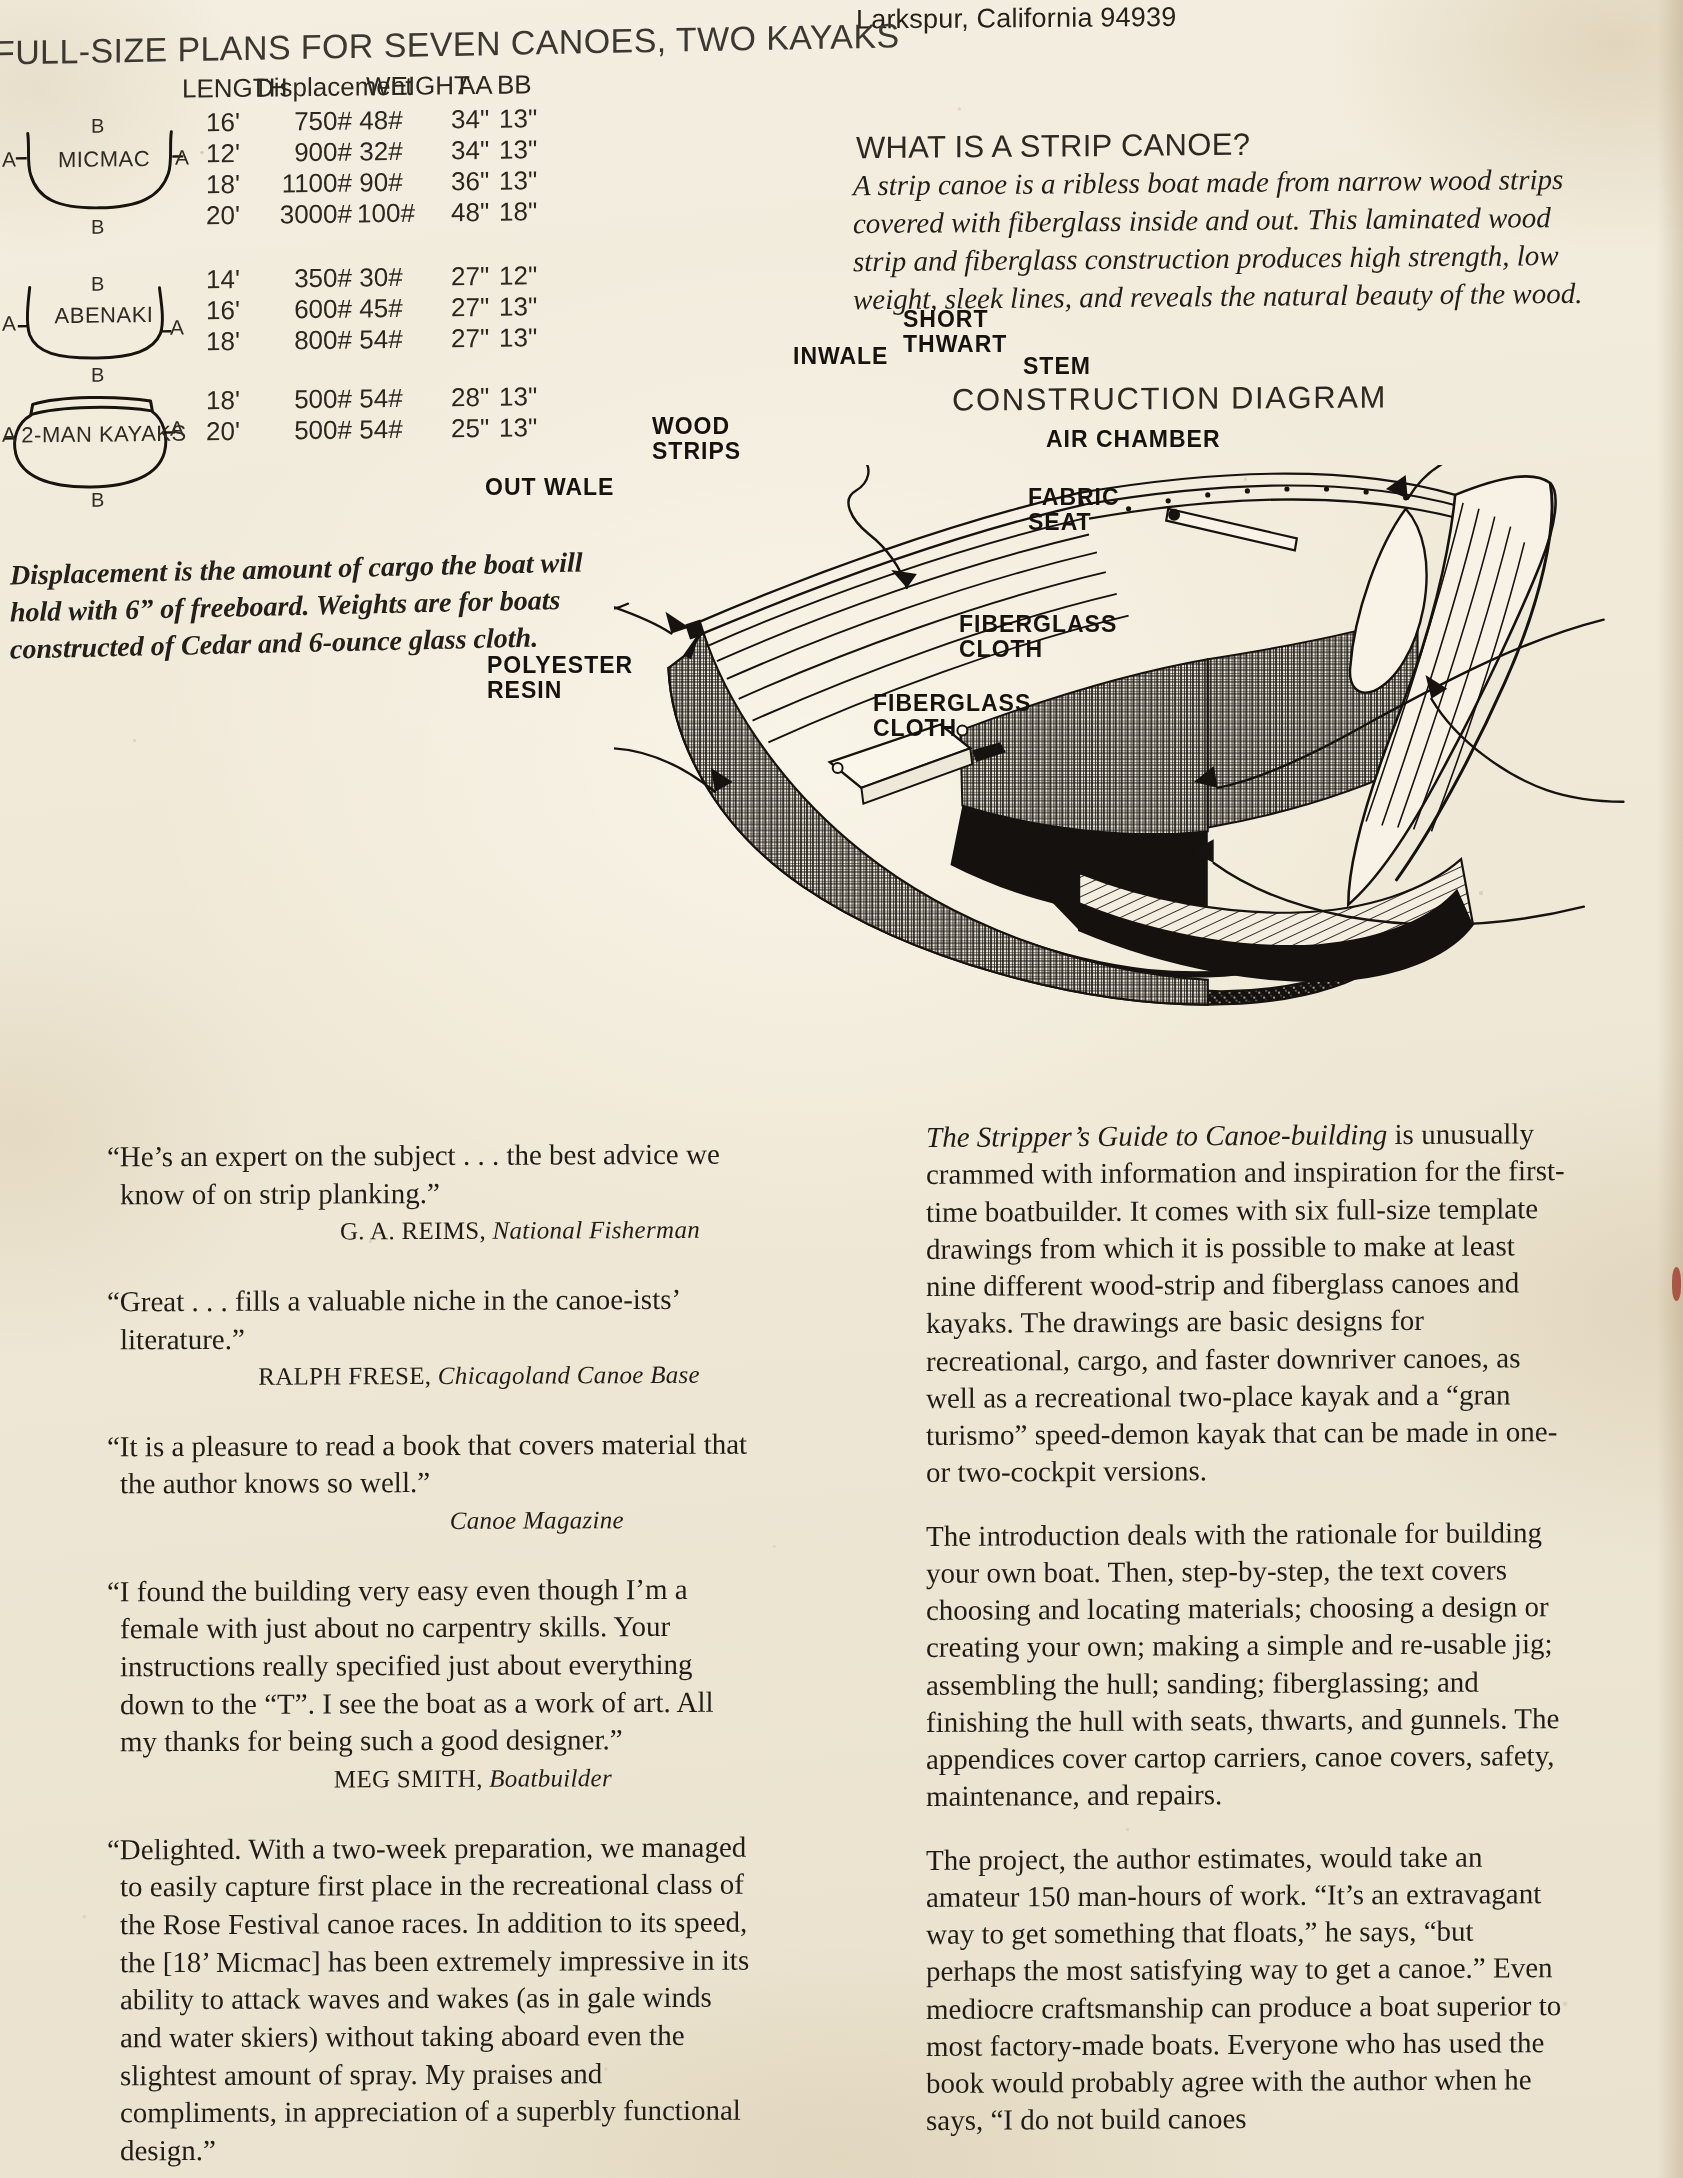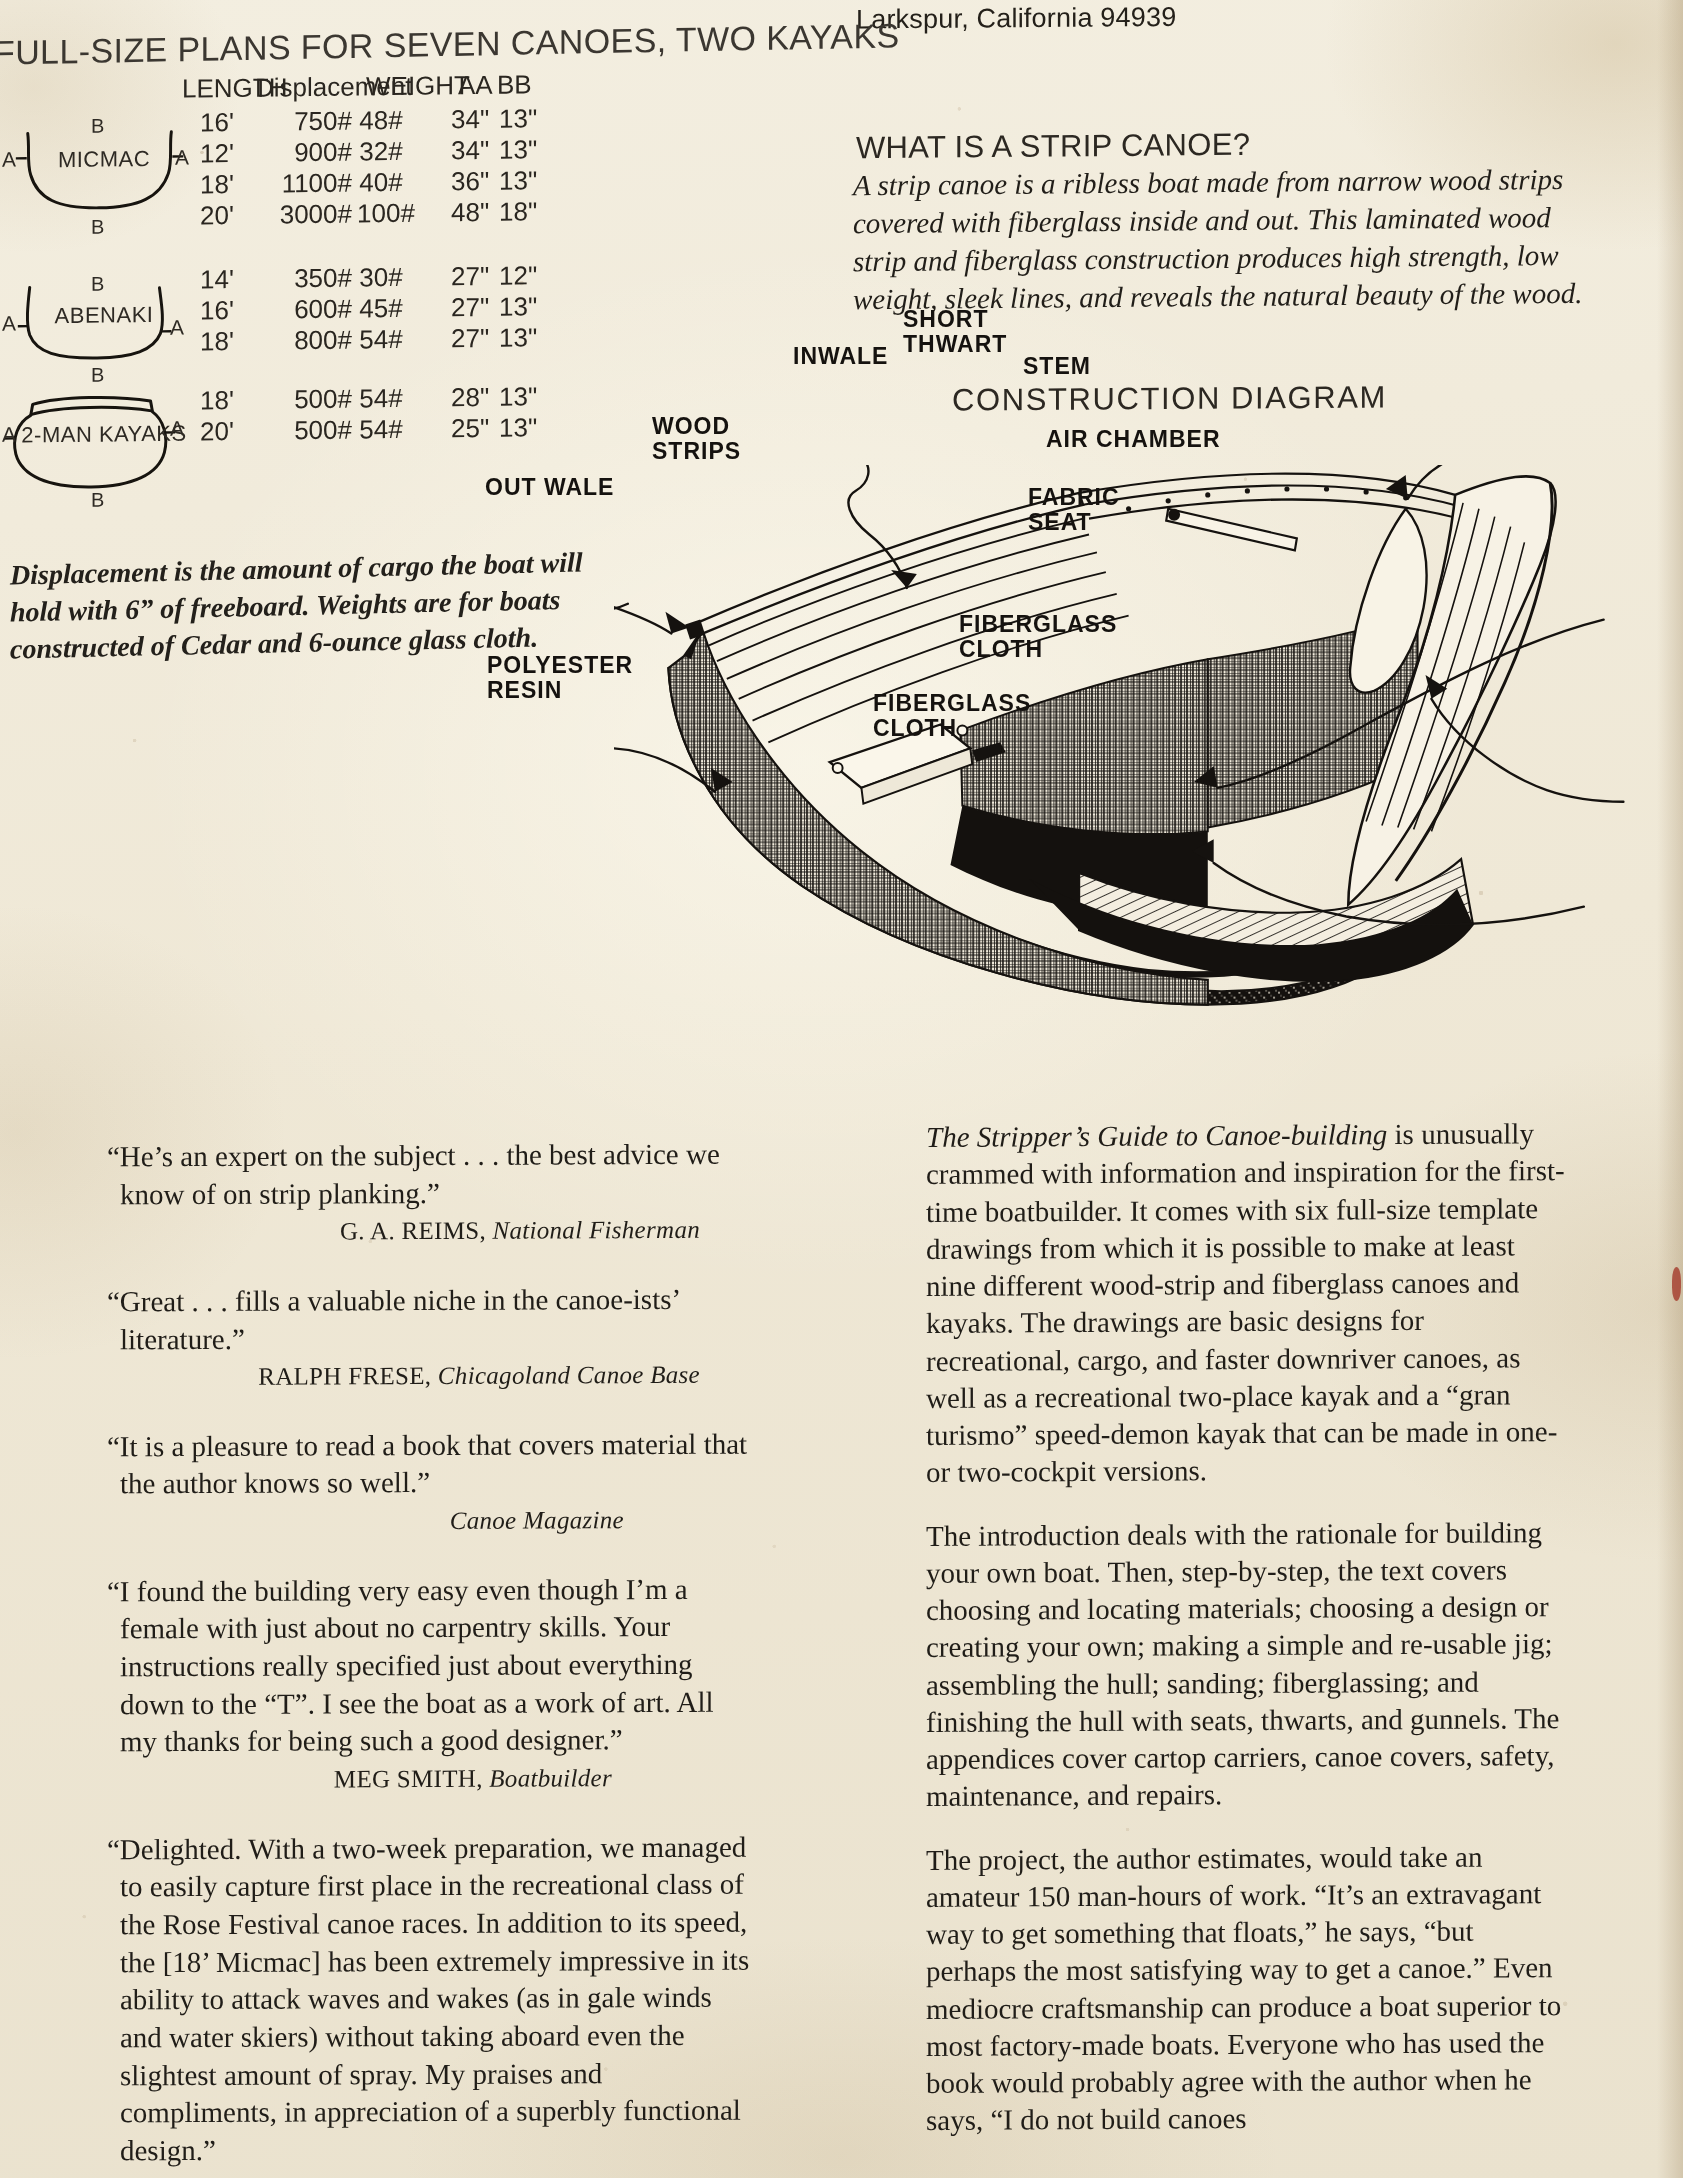--- a/index.html
+++ b/index.html
@@ -76,21 +76,21 @@
   .spec-head{position:relative;height:34px;font-size:26px;font-weight:400;}
   .spec-head span{position:absolute;top:0;white-space:nowrap;}
   .h-len {left:182px;}
   .h-disp{left:255px;}
   .h-wt  {left:366px;}
   .h-aa  {left:458px;}
   .h-bb  {left:497px;}
 
   .row{position:relative;height:31px;font-size:26px;}
   .row span{position:absolute;top:0;white-space:nowrap;}
-  .c-len {left:194px;width:46px;text-align:center;}
+  .c-len {left:194px;width:46px;text-align:right;}
   .c-disp{left:279px;width:73px;text-align:right;}
   .c-wt  {left:357px;width:48px;text-align:center;}
   .c-aa  {left:451px;width:50px;text-align:left;}
   .c-bb  {left:499px;width:50px;text-align:left;}
 
   .grp{position:absolute;left:0;width:208px;}
   .grp-name{
     position:absolute;left:0;right:0;text-align:center;
     font-family:"Liberation Sans", sans-serif;font-size:22px;
     letter-spacing:0.5px;color:#2e2a24;
@@ -198,21 +198,21 @@
       <div class="row">
         <span class="c-len">12'</span>
         <span class="c-disp">900#</span>
         <span class="c-wt">32#</span>
         <span class="c-aa">34"</span>
         <span class="c-bb">13"</span>
       </div>
       <div class="row">
         <span class="c-len">18'</span>
         <span class="c-disp">1100#</span>
-        <span class="c-wt">40#</span>
+        <span class="c-wt">90#</span>
         <span class="c-aa">36"</span>
         <span class="c-bb">13"</span>
       </div>
       <div class="row">
         <span class="c-len">20'</span>
         <span class="c-disp">3000#</span>
         <span class="c-wt">100#</span>
         <span class="c-aa">48"</span>
         <span class="c-bb">18"</span>
       </div>

